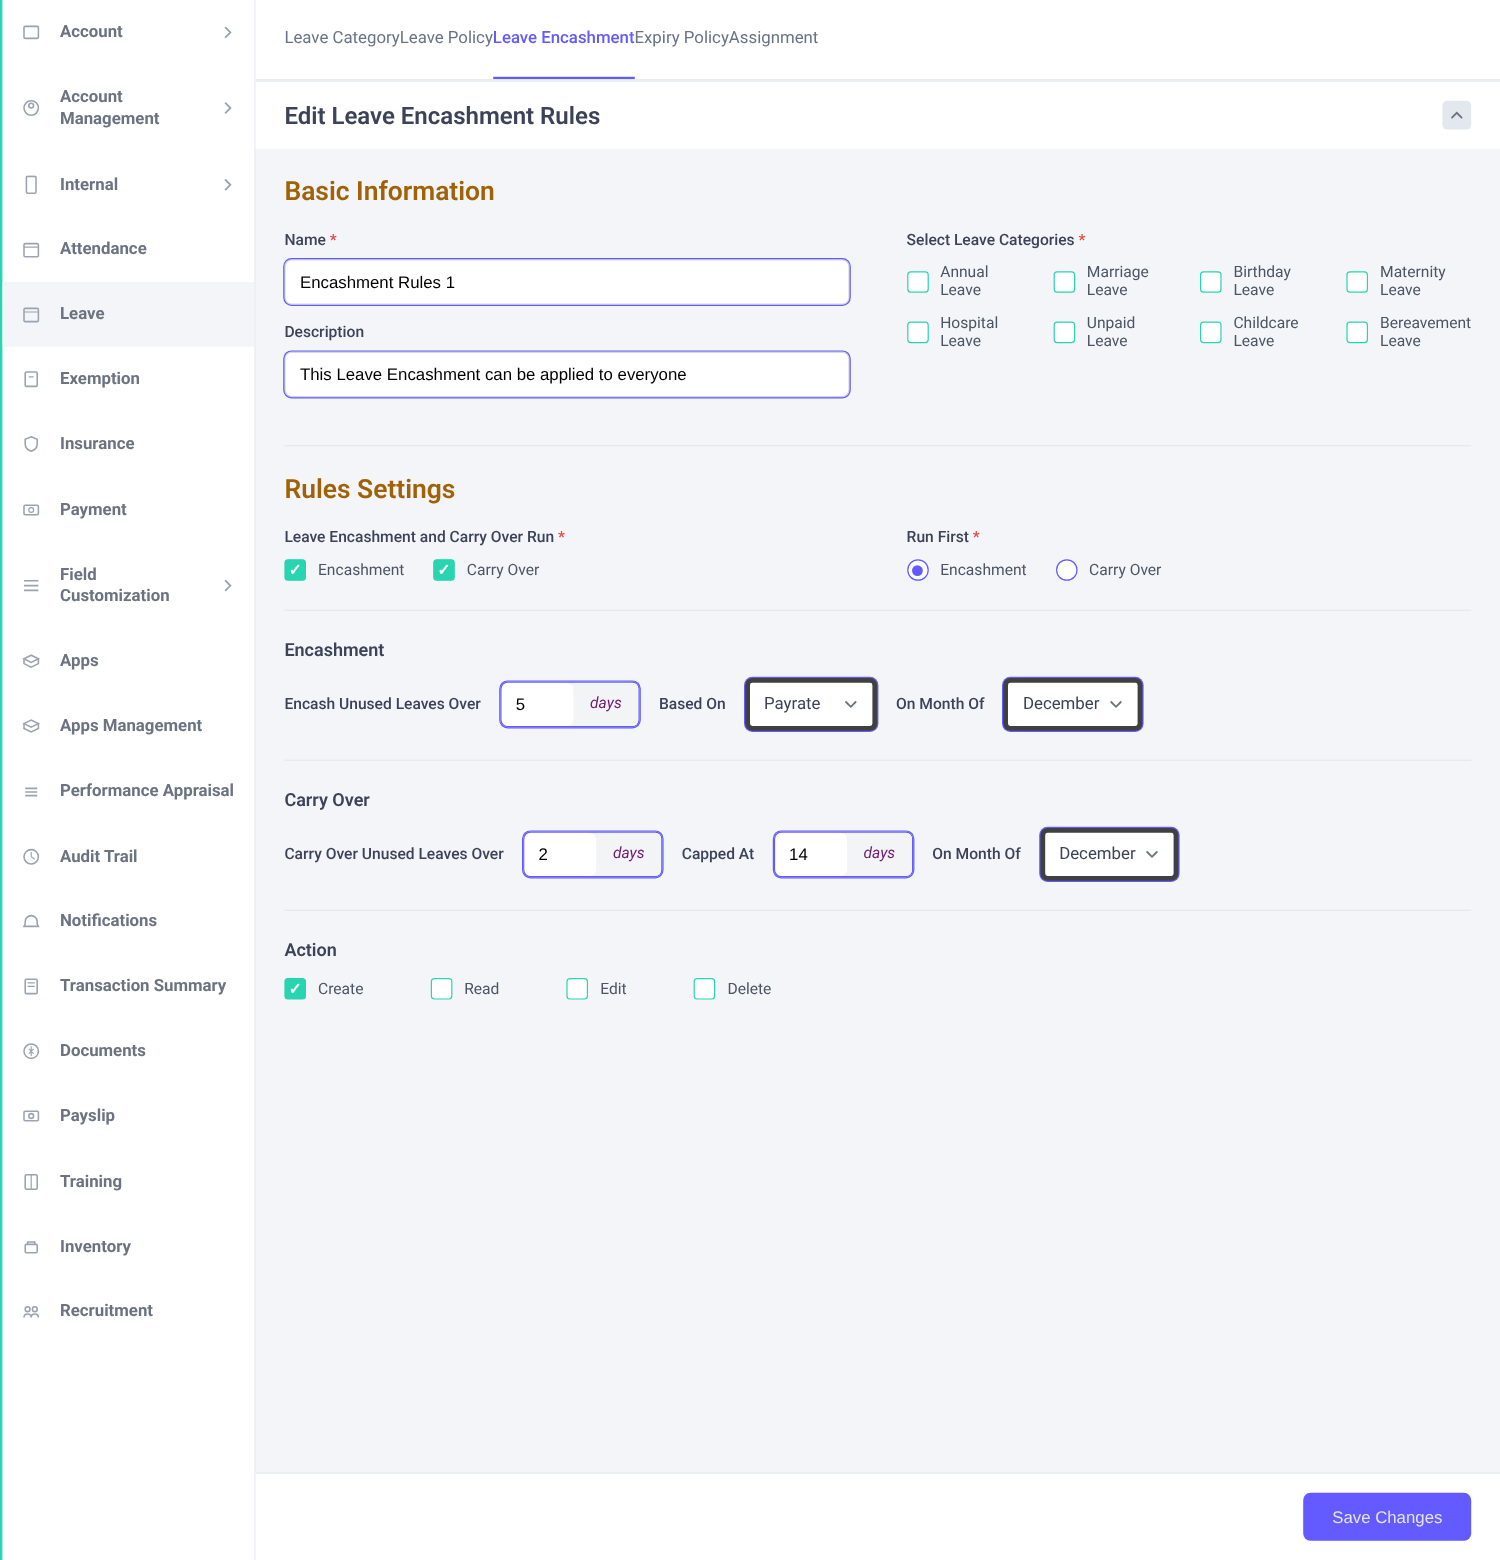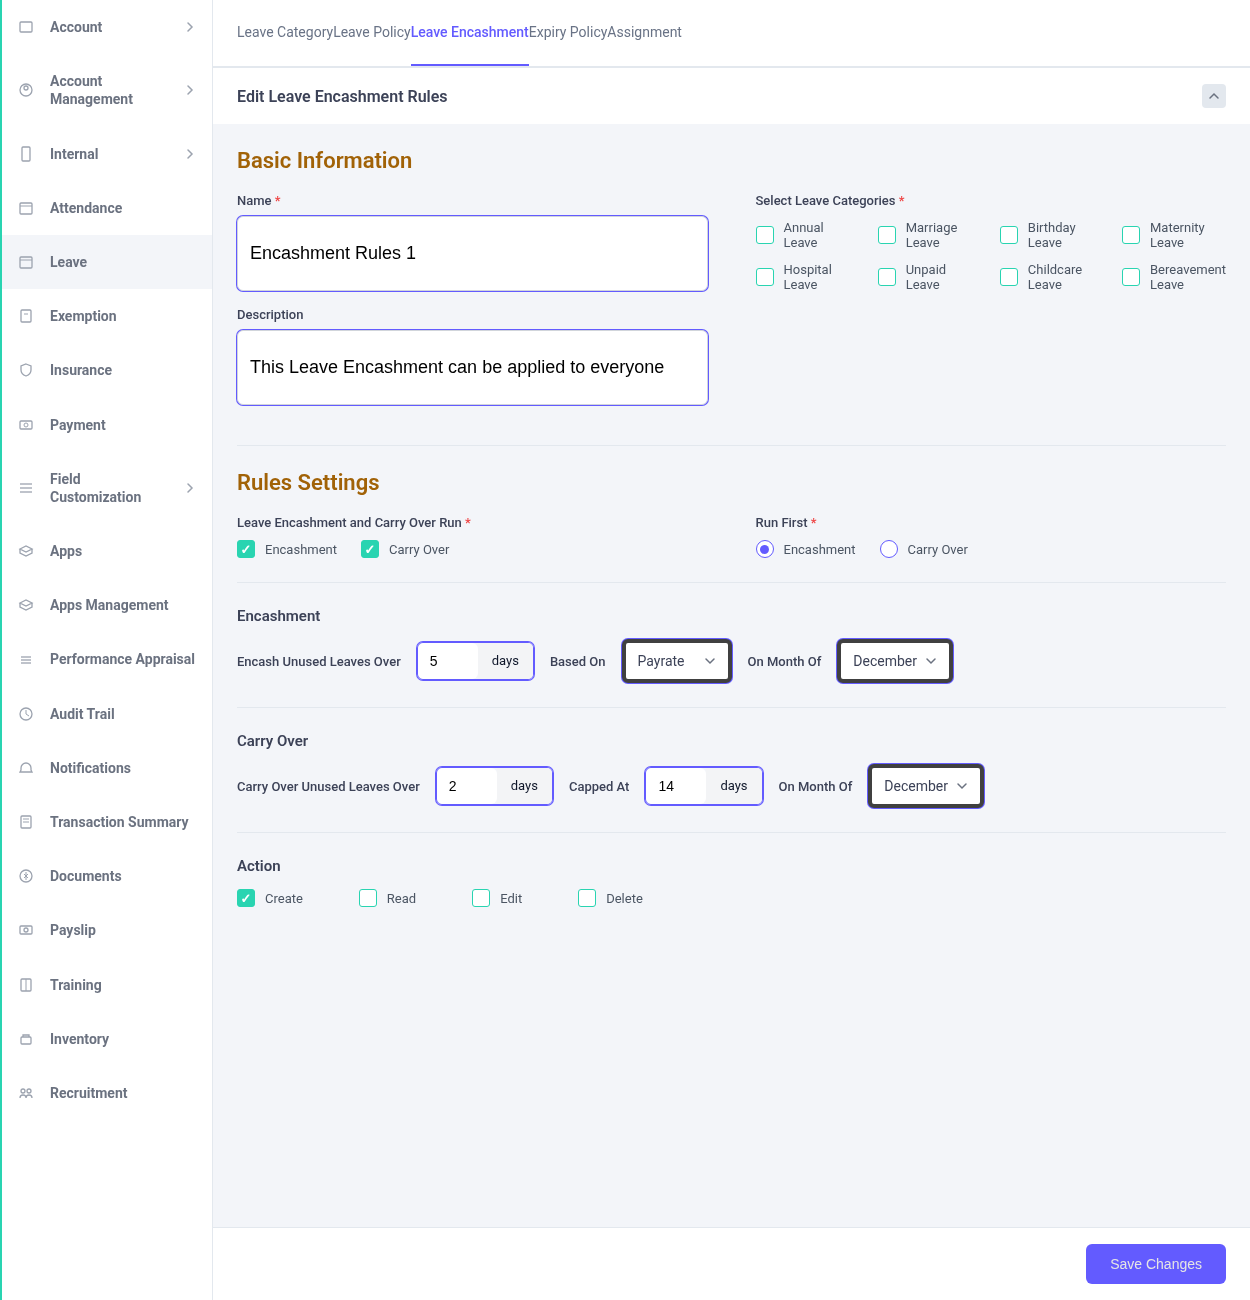--- a/index.html
+++ b/index.html
@@ -9,47 +9,47 @@
 .sb-item { display: flex; align-items: center; padding: 18px 16px; gap: 16px; cursor: pointer; color: #6b7280; font-size: 14px; position: relative; font-weight: bold; }
 .sb-item.active { background: #f3f5f9; }
 .sb-icon { width: 16px; height: 16px; flex-shrink: 0; }
 .sb-label { flex: 1; line-height: 1.3; }
 .sb-chevron { width: 12px; height: 12px; flex-shrink: 0; }
 .main { flex: 1; display: flex; flex-direction: column; max-width: calc(100% - 213px); }
 .tabs { display: flex; background: #fff; border-bottom: 1px solid #e3e8ee; padding: 0 24px; overflow-x: auto; }
 .tab { padding: 24px 0; color: #697386; font-size: 14px; cursor: pointer; white-space: nowrap; }
 .tab.active { color: #635bff; border-bottom: 2px solid #635bff; font-weight: 500; }
 .pageheader { background: #fff; border-top: 1px solid #e3e8ee; padding: 16px 24px; display: flex; align-items: center; justify-content: space-between; }
-.pageheader h1 { font-size: 16px; font-weight: 600; color: #3c4257; }
+.pageheader h1 { font-size: 20px; font-weight: 600; color: #3c4257; }
 .collapse-btn { width: 24px; height: 24px; border: none; background: #e3e8ee; border-radius: 4px; cursor: pointer; display: flex; align-items: center; justify-content: center; }
 .content { flex: 1; padding: 24px; overflow-y: auto; }
 .section-title { font-size: 22px; font-weight: 600; color: #a16207; margin-bottom: 20px; }
 .row { display: flex; gap: 48px; }
 .col { flex: 1; }
 .field { margin-bottom: 16px; }
 .flabel { display: block; font-size: 13px; color: #3c4257; margin-bottom: 8px; font-weight: 500; }
 .req::after { content: " *"; color: #ef4444; }
-input[type=text] { width: 100%; padding: 26px 12px; border: 1px solid #d1d5db; border-radius: 6px; font-size: 18px; background: #fff; outline: none; }
+input[type=text] { width: 100%; padding: 10px 12px; border: 1px solid #d1d5db; border-radius: 6px; font-size: 14px; background: #fff; outline: none; }
 .focus-ring { border: 1px solid #635bff; box-shadow: 0 0 0 1px #635bff; }
 .divider { border: none; border-top: 1px solid #e3e8ee; margin: 24px 0; }
 .cb-grid { display: grid; grid-template-columns: 1fr 1fr 1fr 1fr; gap: 12px 24px; }
 .cb-row, .rb-row { display: flex; align-items: center; gap: 10px; }
 .cb, .rb { width: 18px; height: 18px; border: 1.5px solid #29d4b1; border-radius: 3px; background: #fff; cursor: pointer; display: inline-flex; align-items: center; justify-content: center; flex-shrink: 0; }
 .cb.checked { background: #29d4b1; }
 .cb.checked::after { content: "✓"; color: #fff; font-size: 13px; font-weight: bold; }
 .rb { border-radius: 50%; border-color: #635bff; }
 .rb.checked::after { content: ""; width: 9px; height: 9px; border-radius: 50%; background: #635bff; }
 .cb-label { font-size: 13px; color: #4b5563; }
 .inline-row { display: flex; align-items: center; flex-wrap: wrap; gap: 16px; margin-bottom: 18px; }
 .inline-label { font-size: 13px; color: #3c4257; font-weight: 500; }
 .sub-title { font-size: 15px; font-weight: 600; color: #3c4257; margin: 16px 0 14px; }
 .numunit { display: flex; border: 1px solid #d1d5db; border-radius: 6px; overflow: hidden; }
 .numunit.focus { border: 1px solid #635bff; box-shadow: 0 0 0 1px #635bff; }
 .numunit input { border: none; width: 60px; padding: 10px 12px; outline: none; font-size: 14px; }
-.numunit .unit { background: #f3f4f6; padding: 10px 14px; font-size: 13px; color: #0f172a; }
+.numunit .unit { background: #f3f4f6; padding: 10px 14px; font-size: 13px; color: #701a75; font-style: italic; }
 .select { display: flex; align-items: center; justify-content: space-between; border: 1px solid #d1d5db; border-radius: 6px; padding: 10px 12px; background: #fff; min-width: 110px; cursor: pointer; gap: 8px; }
 .select.focus { border: 4px solid #404040; box-shadow: 0 0 0 1px #635bff; }
 .select .val { font-size: 14px; color: #3c4257; }
 .footer { background: #fff; border-top: 1px solid #e3e8ee; padding: 16px 24px; display: flex; justify-content: flex-end; }
 .btn-primary { background: #635bff; color: #e5e5e5; border: none; padding: 12px 24px; border-radius: 6px; font-size: 14px; cursor: pointer; }
 svg { display: block; }
 </style>
 </head>
 <body>
 

